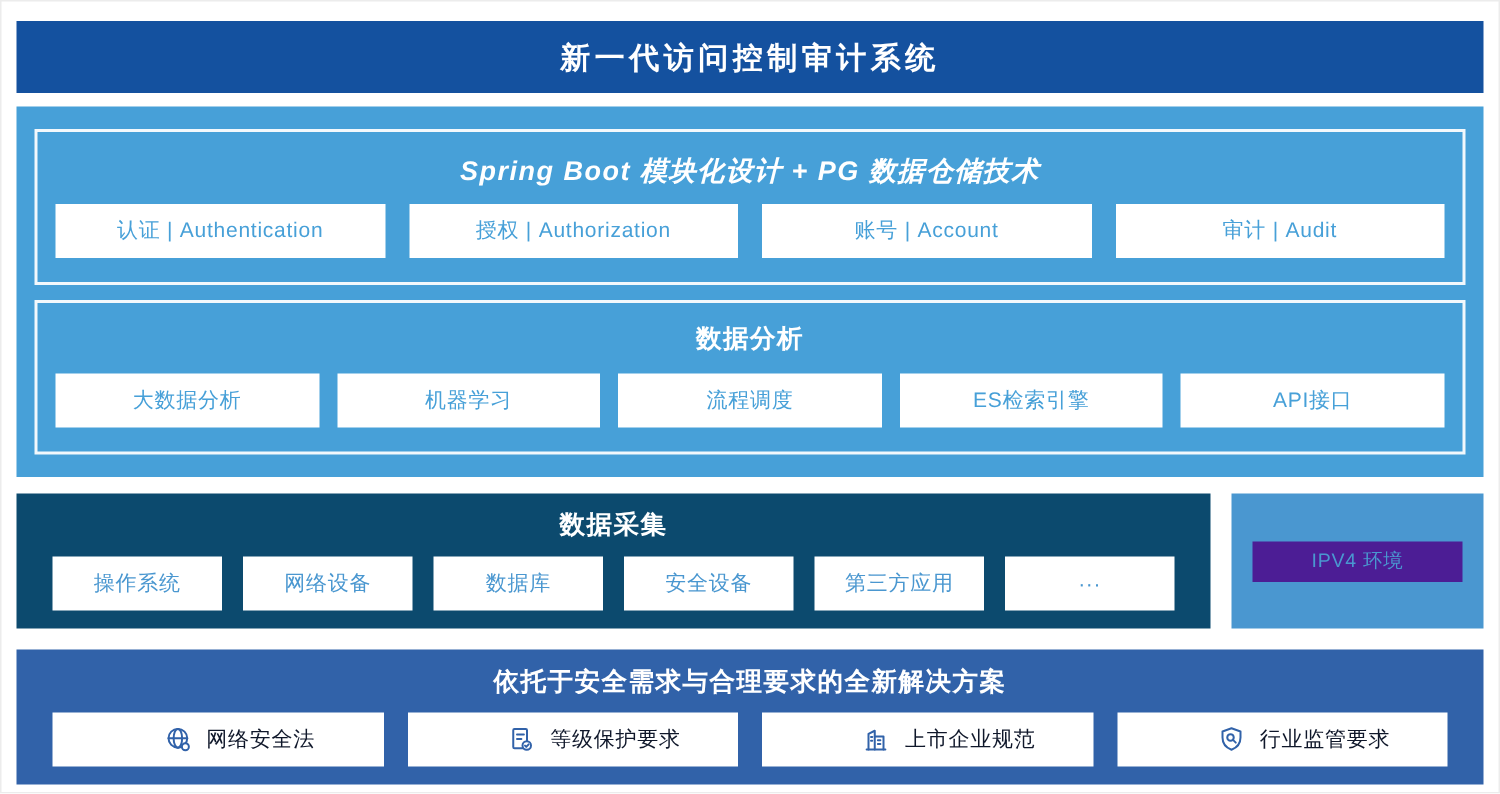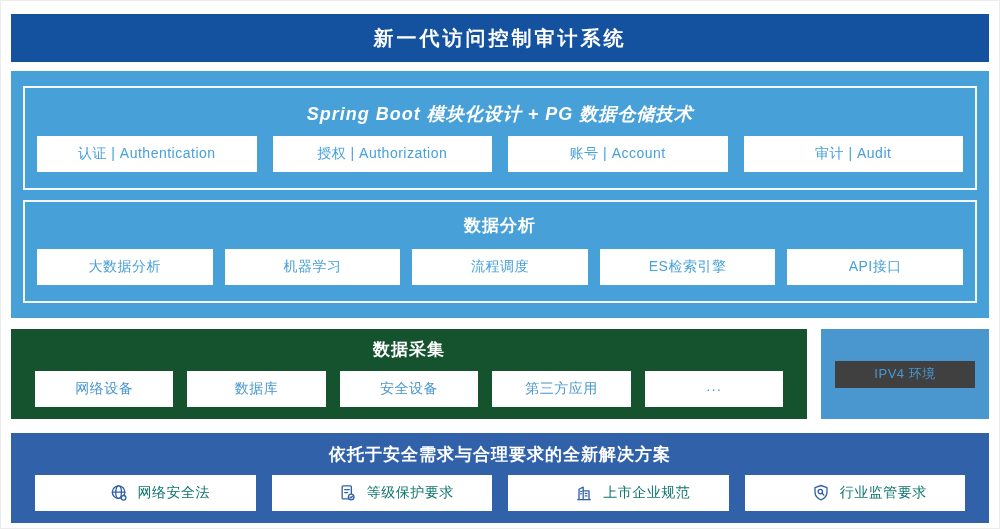--- a/index.html
+++ b/index.html
@@ -57,47 +57,47 @@
   .row-gap14 { gap: 14px; }
 
   
   .middle {
     margin-top: 11px;
     display: flex; gap: 14px;
     height: 90px;
   }
   .collection {
     flex: 1;
-    background: #14532d;
+    background: #0c4a6e;
     padding: 9px 24px 16px 24px;
   }
   .collection .box-title { margin: 0 0 10px 0; font-size: 17px; }
   .collection .chip { color: #4a97d0; }
   .env-panel {
     width: 168px;
     background: #4a97d0;
     display: flex; flex-direction: column; justify-content: center;
     gap: 8px;
     padding: 0 14px;
   }
   .env-chip {
-    height: 27px; background: #404040;
+    height: 27px; background: #4c1d95;
     display: flex; align-items: center; justify-content: center;
     font-size: 13px; color: #4a97d0; letter-spacing: 0.5px;
   }
 
   
   .solution {
     margin-top: 14px;
     height: 90px;
     background: #3162a9;
     padding: 10px 24px 15px 24px;
   }
   .solution .box-title { margin: 0 0 9px 0; font-size: 17px; text-align: center; }
-  .solution .chip { color: #0f766e; gap: 9px; padding-left: 28px; }
+  .solution .chip { color: #0f172a; gap: 9px; padding-left: 28px; }
   .icon { width: 20px; height: 20px; display: inline-flex; }
   .icon svg { width: 20px; height: 20px; stroke: #3162a9; fill: none;
               stroke-width: 1.6; stroke-linecap: round; stroke-linejoin: round; }
 </style>
 </head>
 <body>
 
 <div class="canvas">
 
   <div class="banner">
@@ -127,20 +127,21 @@
       </div>
     </div>
 
   </div>
 
   <div class="middle">
 
     <div class="collection">
       <div class="box-title">数据采集</div>
       <div class="chip-row row-gap14">
+        <div class="chip">操作系统</div>
         <div class="chip">网络设备</div>
         <div class="chip">数据库</div>
         <div class="chip">安全设备</div>
         <div class="chip">第三方应用</div>
         <div class="chip">···</div>
       </div>
     </div>
 
     <div class="env-panel">
       <div class="env-chip">IPV4 环境</div>

